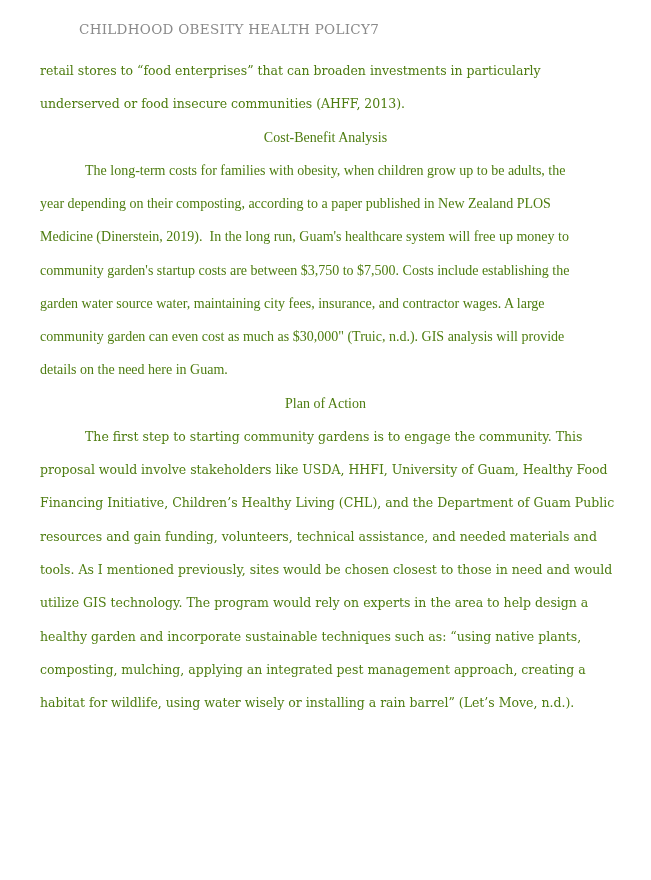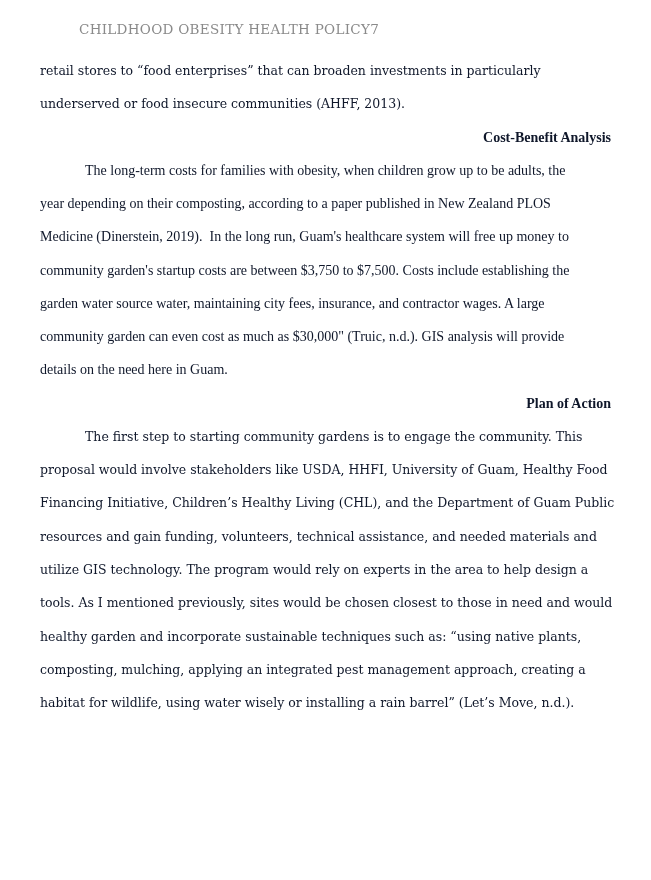--- a/index.html
+++ b/index.html
@@ -29,31 +29,31 @@
     letter-spacing: 0.3px;
     color: #8a8a8a;
     white-space: pre;
     margin-left: 39px;
   }
   .doc-body {
     position: absolute;
     top: 54px;
     left: 40px;
     width: 571px;
-    color: #0f172a;
+    color: #4d7c0f;
   }
   .line {
     height: 33.27px;
     line-height: 33.27px;
     white-space: pre;
     text-align: left;
   }
   .font-times { font-family: "Liberation Serif", serif; font-size: 14px; }
   .font-slab  { font-family: "DejaVu Serif", serif;    font-size: 12.5px; }
-  .heading    { font-weight: bold; text-align: right; }
+  .heading    { font-weight: normal; text-align: center; }
   .indent     { padding-left: 45px; }
   .squiggle {
     text-decoration-style: wavy;
     text-decoration-color: #d43c31;
     text-decoration-thickness: 1px;
     text-underline-offset: 3px;
     text-align: right;
   }
 </style>
 </head>
@@ -73,19 +73,19 @@
       <div class="line font-times"><span>Medicine (</span><span class="squiggle">Dinerstein,</span><span> 2019).  In the long run, Guam's healthcare system will free up money to</span></div>
       <div class="line font-times">community garden's startup costs are between $3,750 to $7,500. Costs include establishing the</div>
       <div class="line font-times">garden water source water, maintaining city fees, insurance, and contractor wages. A large</div>
       <div class="line font-times"><span>community garden can even cost as much as $30,000" (</span><span class="squiggle">Truic,</span><span> n.d.). GIS analysis will provide</span></div>
       <div class="line font-times">details on the need here in Guam.</div>
       <div class="line heading font-times">Plan of Action</div>
       <div class="line font-slab indent">The first step to starting community gardens is to engage the community. This</div>
       <div class="line font-slab">proposal would involve stakeholders like USDA, HHFI, University of Guam, Healthy Food</div>
       <div class="line font-slab">Financing Initiative, Children’s Healthy Living (CHL), and the Department of Guam Public</div>
       <div class="line font-slab">resources and gain funding, volunteers, technical assistance, and needed materials and</div>
+      <div class="line font-slab">tools. As I mentioned previously, sites would be chosen closest to those in need and would</div>
       <div class="line font-slab">utilize GIS technology. The program would rely on experts in the area to help design a</div>
-      <div class="line font-slab">tools. As I mentioned previously, sites would be chosen closest to those in need and would</div>
       <div class="line font-slab">healthy garden and incorporate sustainable techniques such as: “using native plants,</div>
       <div class="line font-slab">composting, mulching, applying an integrated pest management approach, creating a</div>
       <div class="line font-slab">habitat for wildlife, using water wisely or installing a rain barrel” (Let’s Move, n.d.).</div>
     </div>
 </div>
 
 </body></html>

